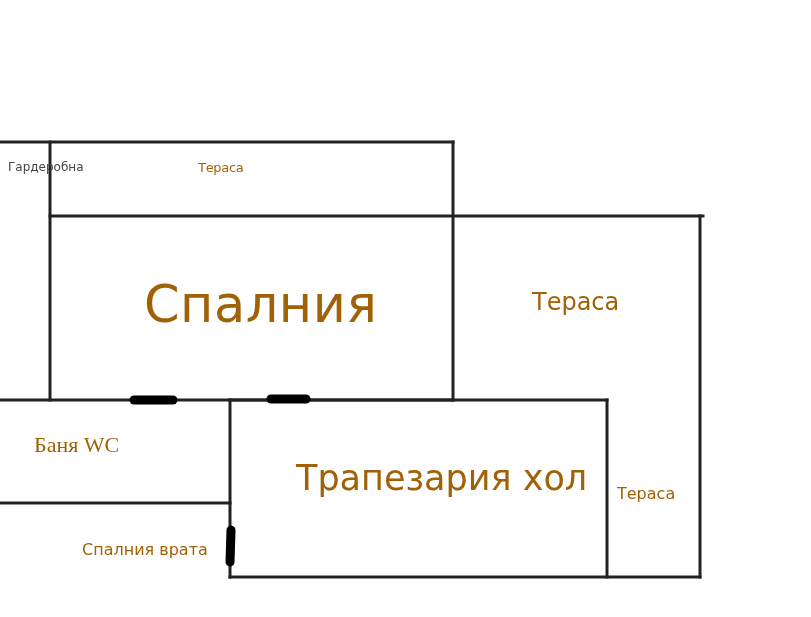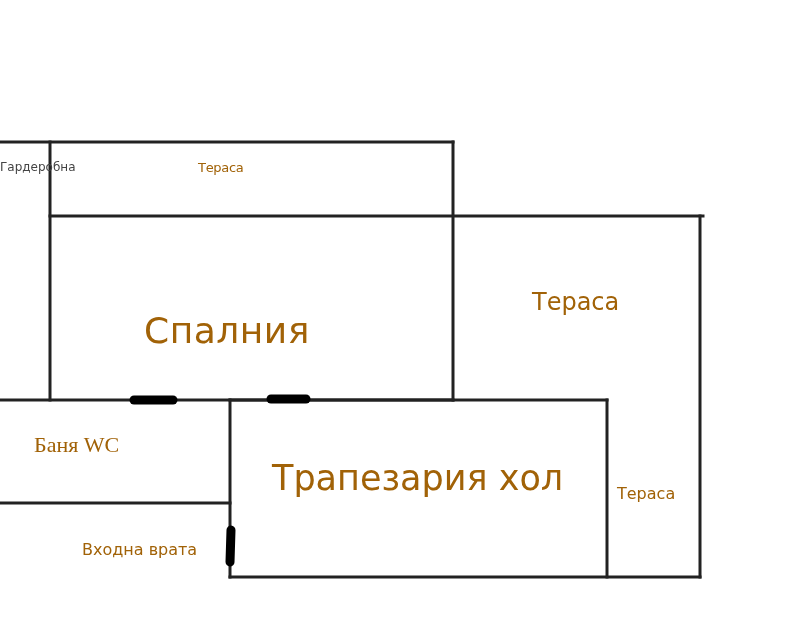--- a/index.html
+++ b/index.html
@@ -1,27 +1,27 @@
 <!DOCTYPE html>
 <html><head>
   <meta charset="utf-8">
   <style>
     html, body { margin: 0; padding: 0; background: #ffffff; }
     body { width: 811px; height: 617px; position: relative; overflow: hidden;
            font-family: "DejaVu Sans", "Liberation Sans", sans-serif; color: #222; }
     #plan { position: absolute; left: 0; top: 0; width: 811px; height: 617px; }
     .label { position: absolute; white-space: nowrap; color: #a16207; }
     .lbl-top-terrace { left: 198px; top: 160px; font-size: 13px; letter-spacing: -0.3px; }
-    .lbl-bedroom { left: 144px; top: 275px; font-size: 36px; letter-spacing: 0.5px; margin-top: 35px; }
+    .lbl-bedroom { left: 144px; top: 275px; font-size: 51px; letter-spacing: 0.5px; }
     .lbl-right-terrace { left: 532px; top: 288px; font-size: 24px; }
     .lbl-bathroom { left: 34px; top: 432px; font-size: 22px; font-family: Liberation Serif, serif; }
-    .lbl-dining { left: 272px; top: 458px; font-size: 35px; }
+    .lbl-dining { left: 296px; top: 458px; font-size: 35px; }
     .lbl-small-terrace { left: 617px; top: 484px; font-size: 16px; }
     .lbl-entrance { left: 82px; top: 540px; font-size: 16px; }
-    .lbl-wardrobe { left: 0; top: 160px; width: 14px; font-size: 12px;
+    .lbl-wardrobe { left: 8px; top: 160px; width: 14px; font-size: 12px;
                     line-height: 14.5px; text-align: center; word-break: break-all;
                     color: #444; }
   </style>
 </head>
 <body>
 
 <svg id="plan" viewBox="0 0 811 617" xmlns="http://www.w3.org/2000/svg">
   <g stroke="#222" stroke-width="3" fill="none" stroke-linecap="square">
 
     <line x1="0" y1="142" x2="453" y2="142"></line>
@@ -53,13 +53,13 @@
   </g>
 </svg>
 
 <div class="label lbl-wardrobe">Гардеробна</div>
 <div class="label lbl-top-terrace">Тераса</div>
 <div class="label lbl-bedroom">Спалния</div>
 <div class="label lbl-right-terrace">Тераса</div>
 <div class="label lbl-bathroom">Баня WC</div>
 <div class="label lbl-dining">Трапезария хол</div>
 <div class="label lbl-small-terrace">Тераса</div>
-<div class="label lbl-entrance">Входна врата</div>
+<div class="label lbl-entrance">Спалния врата</div>
 
 </body></html>

